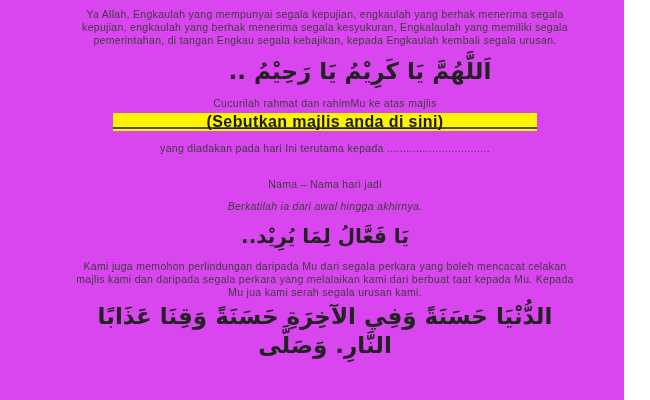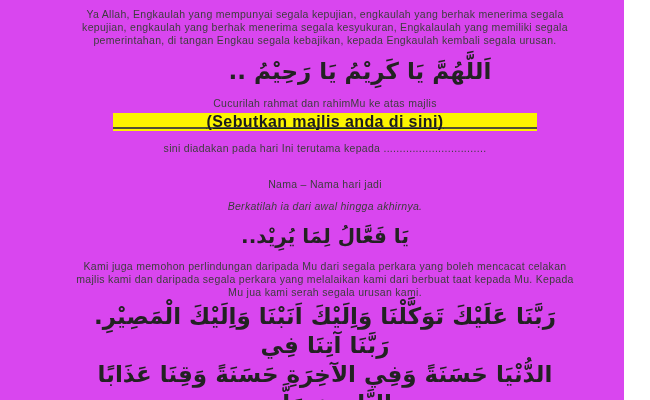--- a/index.html
+++ b/index.html
@@ -73,29 +73,28 @@
   <div class="block arabic arabic-invocation">اَللَّهُمَّ يَا كَرِيْمُ يَا رَحِيْمُ ..</div>
 
   <div class="block malay rahmat-line">Cucurilah rahmat dan rahimMu ke atas majlis</div>
 
   <div class="block highlight-bar">
     <div class="highlight-inner">
       <span class="highlight-text">(Sebutkan majlis anda di sini)</span>
     </div>
   </div>
 
-  <div class="block malay dedication-line">sini diadakan pada hari Ini terutama kepada ................................</div>
+  <div class="block malay dedication-line">yang diadakan pada hari Ini terutama kepada ................................</div>
 
   <div class="block malay names-line">Nama – Nama hari jadi</div>
 
   <div class="block malay blessing-line">Berkatilah ia dari awal hingga akhirnya.</div>
 
   <div class="block arabic arabic-ya-faal">يَا فَعَّالُ لِمَا يُرِيْد..</div>
 
   <div class="block malay protection">Kami juga memohon perlindungan daripada Mu dari segala perkara yang boleh mencacat celakan majlis kami dan daripada segala perkara yang melalaikan kami dari berbuat taat kepada Mu. Kepada Mu jua kami serah segala urusan kami.</div>
 
   <div class="block arabic closing-arabic">
-    <div>رَبَّنَا عَلَيْكَ تَوَكَّلْنَا وَاِلَيْكَ اَنَبْنَا وَاِلَيْكَ الْمَصِيْرِ. رَبَّنَا آتِنَا فِي</div>
     <div>الدُّنْيَا حَسَنَةً وَفِي الآخِرَةِ حَسَنَةً وَقِنَا عَذَابًا النَّارِ. وَصَلَّى</div>
 
   </div>
 
 </div>
 
 </body></html>

